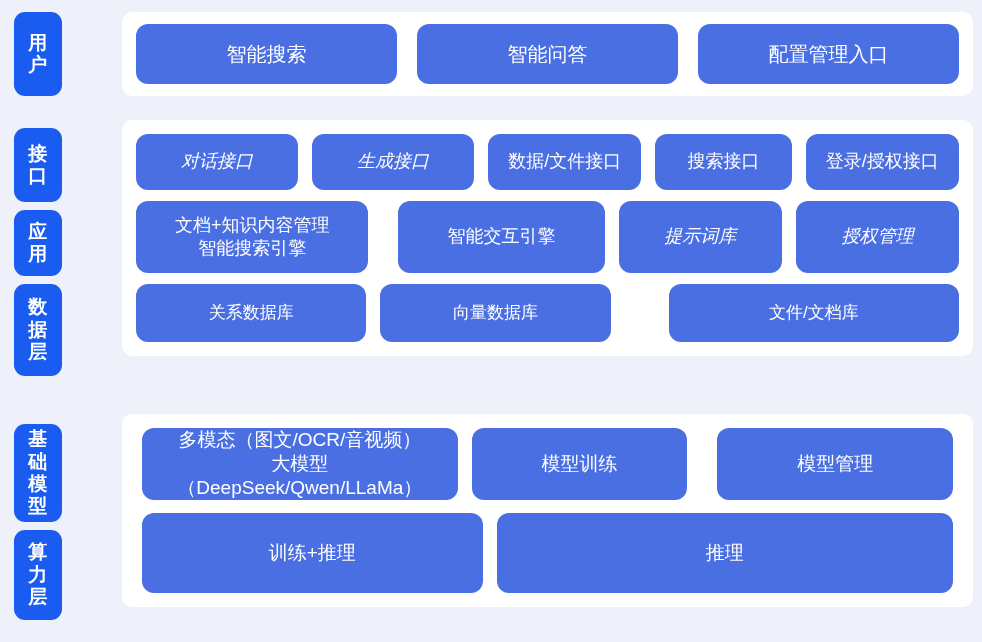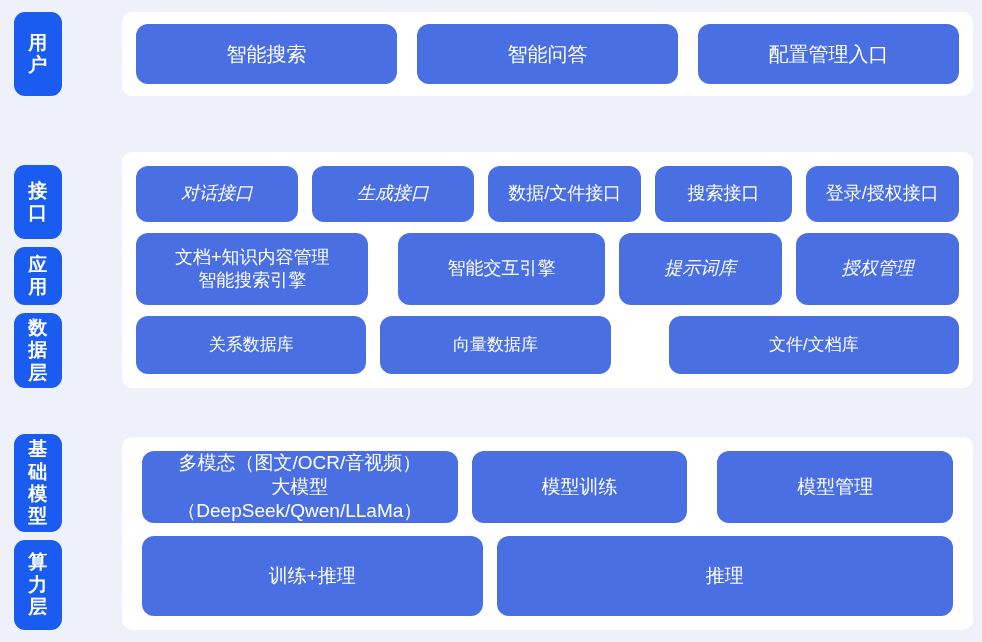--- a/index.html
+++ b/index.html
@@ -20,21 +20,21 @@
     background: #eef1f9;
     box-sizing: border-box;
   }
 
   
   .band {
     position: absolute;
     left: 0;
     width: 982px;
     display: flex;
-    align-items: flex-end;
+    align-items: flex-start;
     gap: 44px;
   }
   #band-user   { top: 12px;  height: 84px; }
   #band-middle { top: 120px; height: 268px; }
   #band-bottom { top: 414px; height: 216px; }
 
   
   .rail {
     width: 78px;
     flex: 0 0 78px;
@@ -66,22 +66,22 @@
   }
   .rail-chip span {
     display: block;
     width: 22px;
   }
 
   
   #rail-user   .rail-chip { height: 84px; }
   #rail-mid    { gap: 8px; padding-top: 8px; }
   #rail-mid    #chip-interface { height: 74px; }
-  #rail-mid    #chip-app       { height: 58px; }
-  #rail-mid    #chip-data      { height: 75px; }
+  #rail-mid    #chip-app       { height: 66px; }
+  #rail-mid    #chip-data      { height: 92px; }
   #rail-bot    { gap: 8px; padding-top: 10px; }
   #rail-bot    #chip-model     { height: 98px; }
   #rail-bot    #chip-compute   { height: 90px; }
 
   
   .panel {
     flex: 1 1 auto;
     margin-right: 9px;
     background: #ffffff;
     border-radius: 10px;

